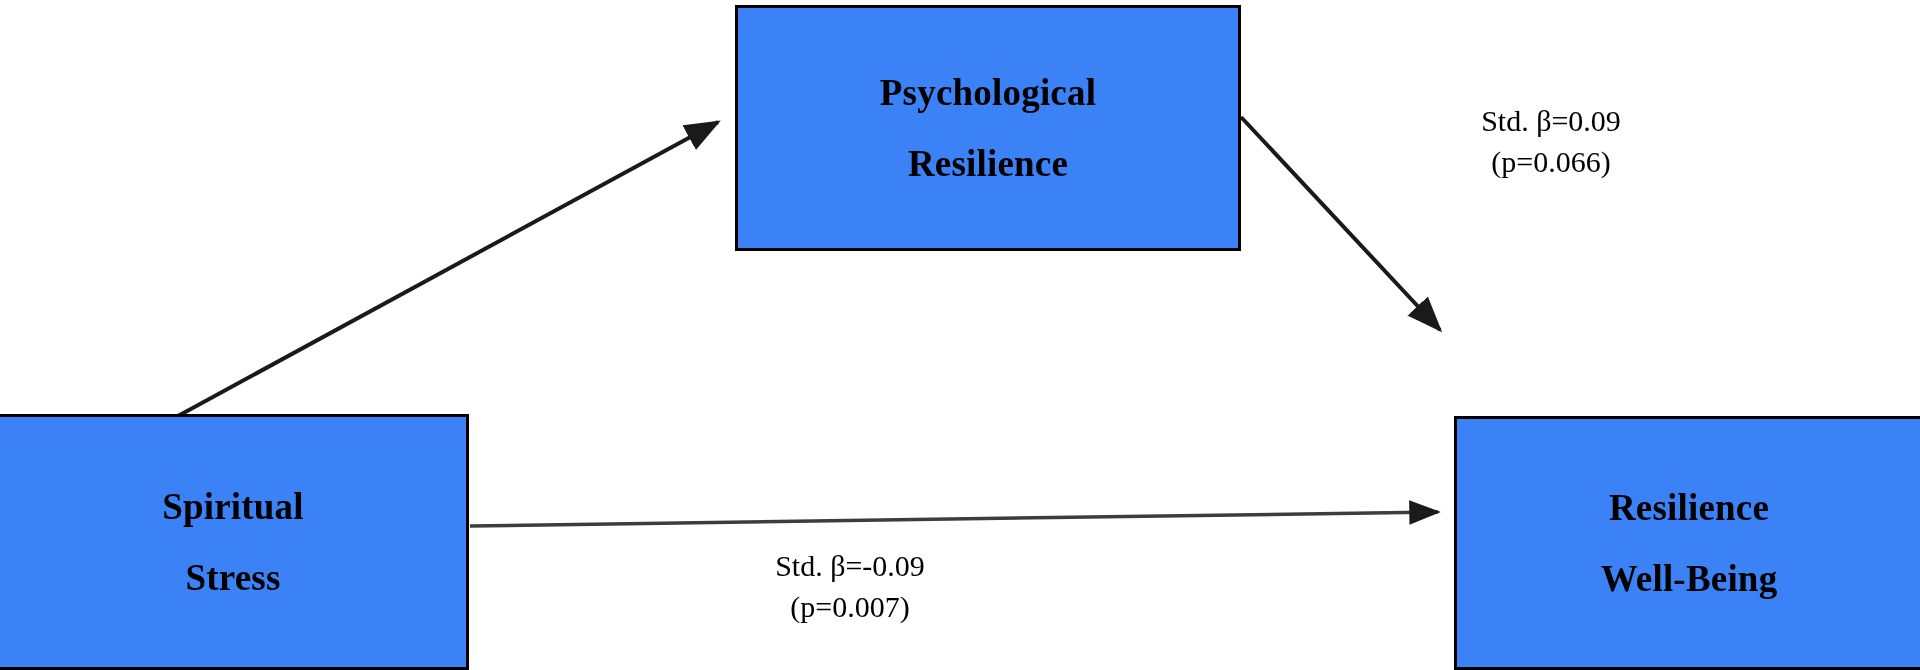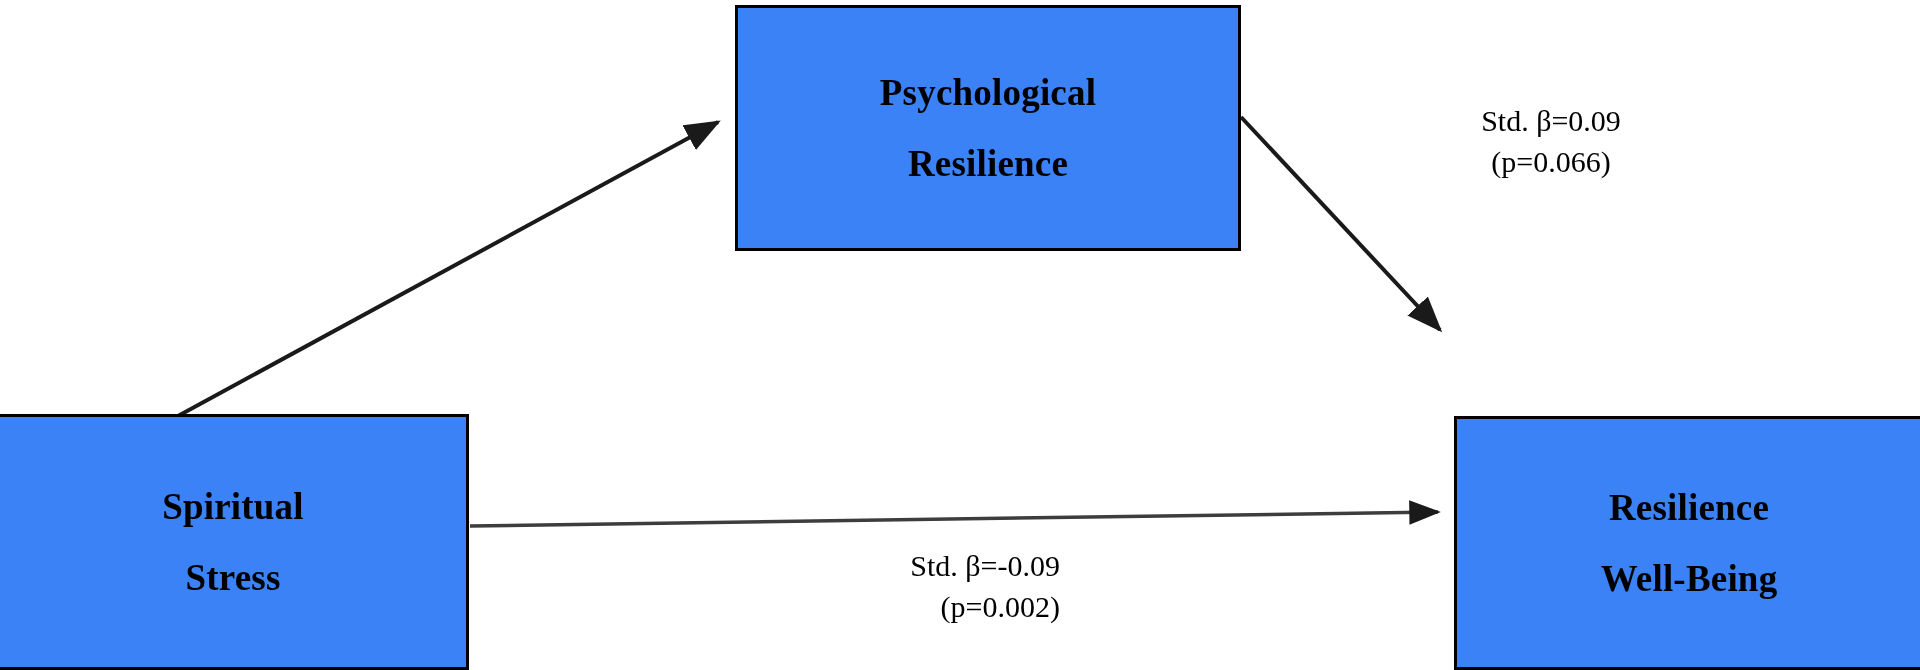--- a/index.html
+++ b/index.html
@@ -68,21 +68,21 @@
     position: absolute;
     text-align: center;
     font-size: 30px;
     line-height: 1.38;
     font-weight: normal;
     white-space: nowrap;
     z-index: 3;
   }
   #label-a { left: 160px; top: 92px; width: 320px; }
   #label-b { left: 1391px; top: 100px; width: 320px; }
-  #label-c { left: 640px; top: 545px; width: 420px; text-align: right; }
+  #label-c { left: 640px; top: 545px; width: 420px; }
 
   .label-line { display: block; }
 </style>
 </head>
 <body>
 
 <div id="diagram">
 
   <svg id="arrow-layer" viewBox="0 0 1920 670">
     <defs>
@@ -116,16 +116,16 @@
   <div class="path-label" id="label-a">
   </div>
 
   <div class="path-label" id="label-b">
     <span class="label-line">Std. β=0.09</span>
     <span class="label-line">(p=0.066)</span>
   </div>
 
   <div class="path-label" id="label-c">
     <span class="label-line">Std. β=-0.09</span>
-    <span class="label-line">(p=0.002)</span>
+    <span class="label-line">(p=0.007)</span>
   </div>
 
 </div>
 
 </body></html>

